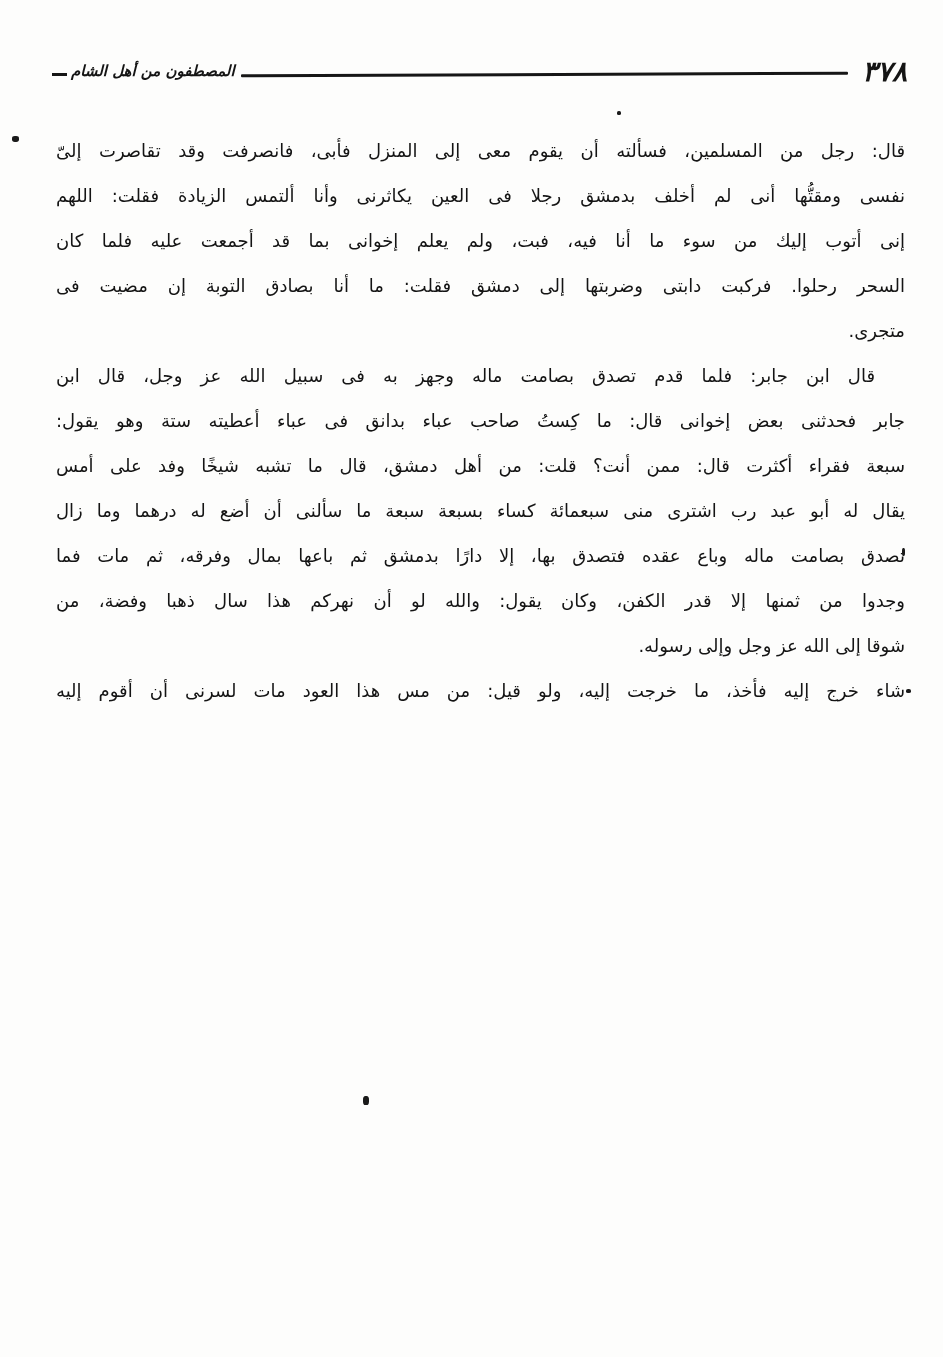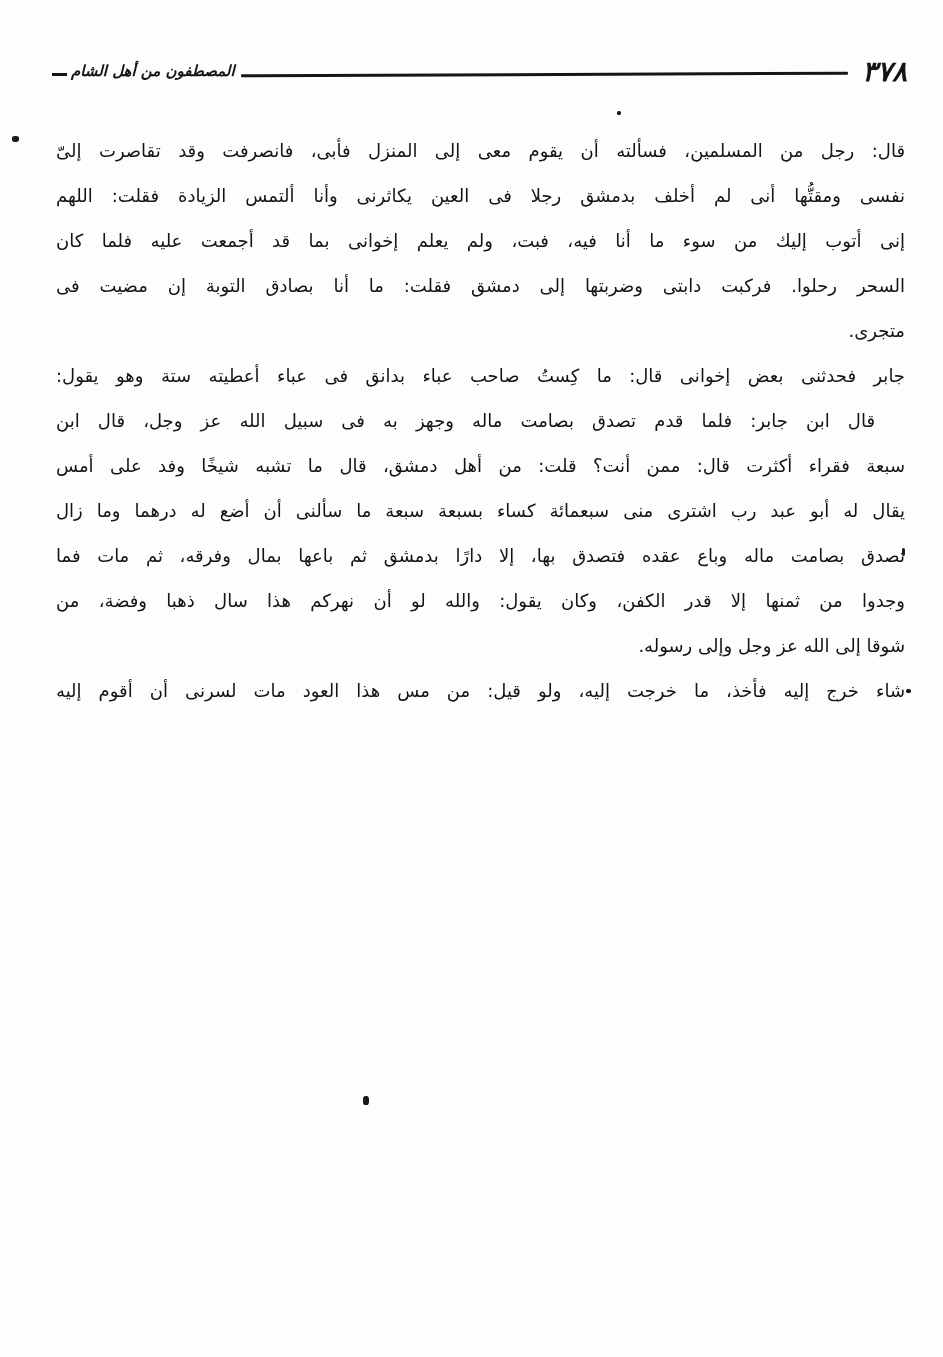--- a/index.html
+++ b/index.html
@@ -95,22 +95,22 @@
 
     <div class="para">
       <div class="line">قال: رجل من المسلمين، فسألته أن يقوم معى إلى المنزل فأبى، فانصرفت وقد تقاصرت إلىّ</div>
       <div class="line">نفسى ومقتُّها أنى لم أخلف بدمشق رجلا فى العين يكاثرنى وأنا ألتمس الزيادة فقلت: اللهم</div>
       <div class="line">إنى أتوب إليك من سوء ما أنا فيه، فبت، ولم يعلم إخوانى بما قد أجمعت عليه فلما كان</div>
       <div class="line">السحر رحلوا. فركبت دابتى وضربتها إلى دمشق فقلت: ما أنا بصادق التوبة إن مضيت فى</div>
       <div class="line last">متجرى.</div>
     </div>
 
     <div class="para">
+      <div class="line indent">قال ابن جابر: فلما قدم تصدق بصامت ماله وجهز به فى سبيل الله عز وجل، قال ابن</div>
       <div class="line">جابر فحدثنى بعض إخوانى قال: ما كِستُ صاحب عباء بدانق فى عباء أعطيته ستة وهو يقول:</div>
-      <div class="line indent">قال ابن جابر: فلما قدم تصدق بصامت ماله وجهز به فى سبيل الله عز وجل، قال ابن</div>
       <div class="line">سبعة فقراء أكثرت قال: ممن أنت؟ قلت: من أهل دمشق، قال ما تشبه شيخًا وفد على أمس</div>
       <div class="line">يقال له أبو عبد رب اشترى منى سبعمائة كساء بسبعة سبعة ما سألنى أن أضع له درهما وما زال</div>
       <div class="line">تصدق بصامت ماله وباع عقده فتصدق بها، إلا دارًا بدمشق ثم باعها بمال وفرقه، ثم مات فما</div>
       <div class="line">وجدوا من ثمنها إلا قدر الكفن، وكان يقول: والله لو أن نهركم هذا سال ذهبا وفضة، من</div>
       <div class="line last">شوقا إلى الله عز وجل وإلى رسوله.</div>
       <div class="line">شاء خرج إليه فأخذ، ما خرجت إليه، ولو قيل: من مس هذا العود مات لسرنى أن أقوم إليه</div>
     </div>
 
 
   </div>

